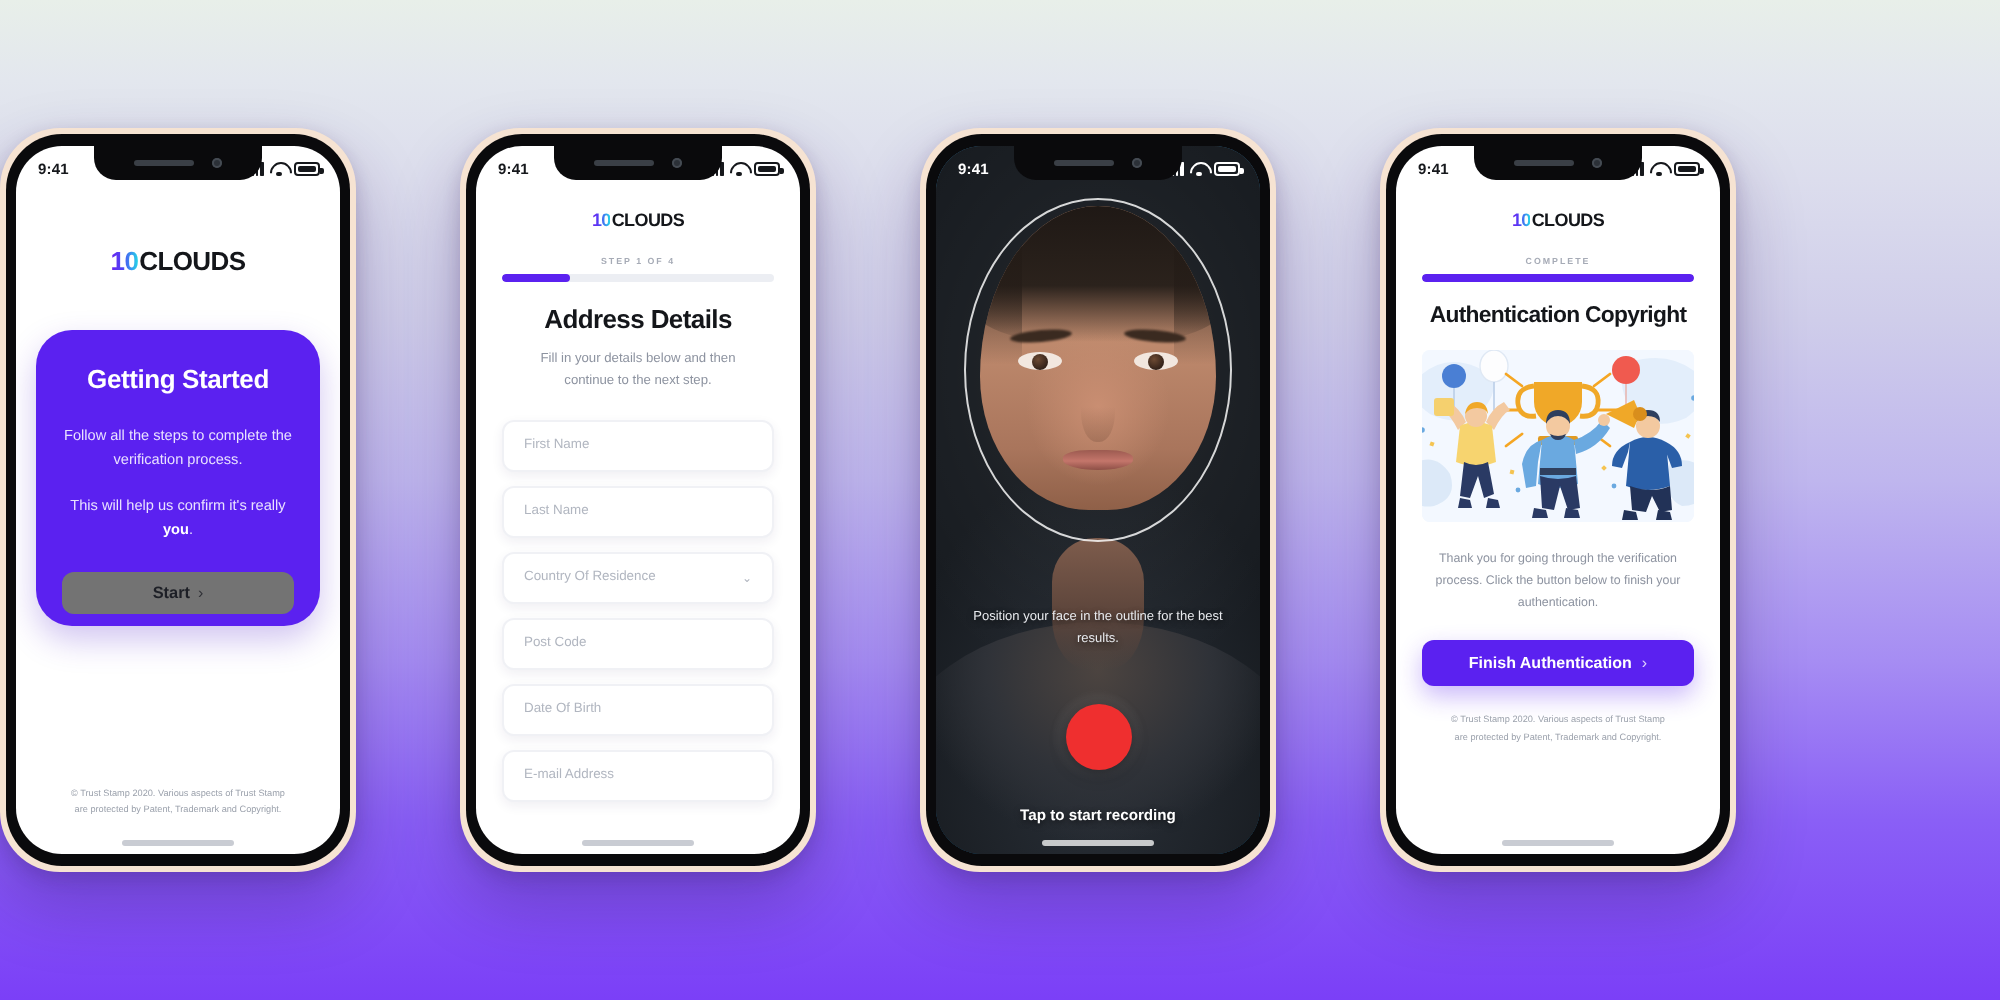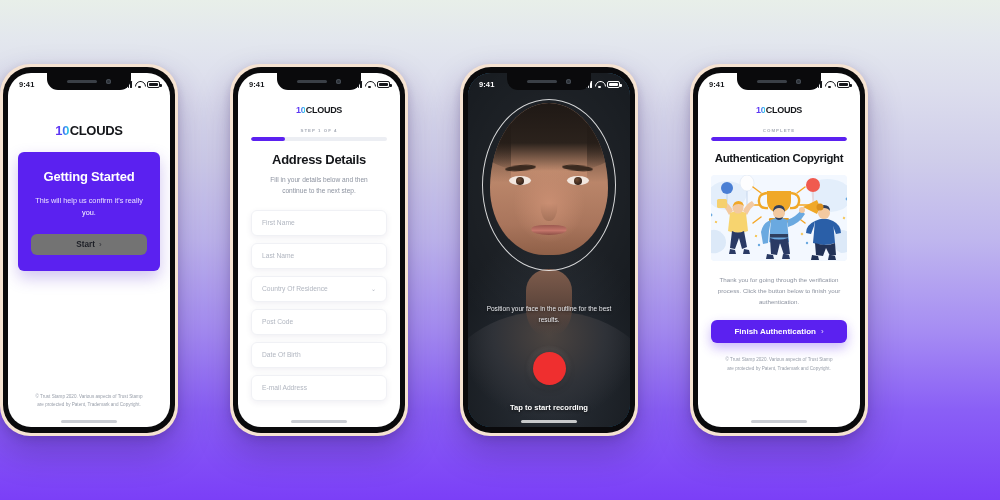--- a/index.html
+++ b/index.html
@@ -110,32 +110,32 @@
     -webkit-background-clip: text; background-clip: text;
     -webkit-text-fill-color: transparent;
     margin-right: .5px;
   }
   .brand.small { font-size: 9px; }
 
   
   .s1-body { position: relative; height: 100%; padding: 24px 10px 0; display: flex; flex-direction: column; }
   .s1-logo { margin-top: 26px; }
   .card {
-    margin-top: 14px;
+    margin-top: 27px;
     background: #5b21f0;
-    border-radius: 6px;
-    padding: 17px 13px 16px;
+    border-radius: 18px;
+    padding: 17px 13px 6px;
     text-align: center;
     color: #fff;
     box-shadow: 0 7px 16px rgba(76,29,200,.26);
   }
   .card h2 { font-size: 13px; font-weight: bold; letter-spacing: -.2px; }
   .card p { font-size: 7.3px; line-height: 1.65; margin-top: 15px; color: #e9e1ff; }
   .card p.second { margin-top: 11px; }
-  .card p b { color: #ffffff; font-weight: normal; }
+  .card p b { color: #ffffff; font-weight: bold; }
   .btn-white {
     margin-top: 15px;
     background: #737373; color: #1d1f26;
     border: none; border-radius: 6px;
     width: 100%; height: 21px;
     font-size: 8.2px; font-weight: bold;
     display: flex; align-items: center; justify-content: center; gap: 4px;
     cursor: pointer;
     font-family: "Liberation Sans", sans-serif;
   }
@@ -312,20 +312,21 @@
         </div>
 
         <div class="s1-body">
           <div class="brand s1-logo">
             <span class="mark">10</span>
               <span>CLOUDS</span>
           </div>
 
           <div class="card">
             <h2>Getting Started</h2>
+            <p>Follow all the steps to complete the verification process.</p>
             <p class="second"><span>This will help us confirm it's really </span><b>you</b><span>.</span></p>
             <button class="btn-white">
               <span>Start</span>
               <span class="chev">›</span>
             </button>
           </div>
 
           <div class="legal">
             <div>© Trust Stamp 2020. Various aspects of Trust Stamp</div>
             <div>are protected by Patent, Trademark and Copyright.</div>

